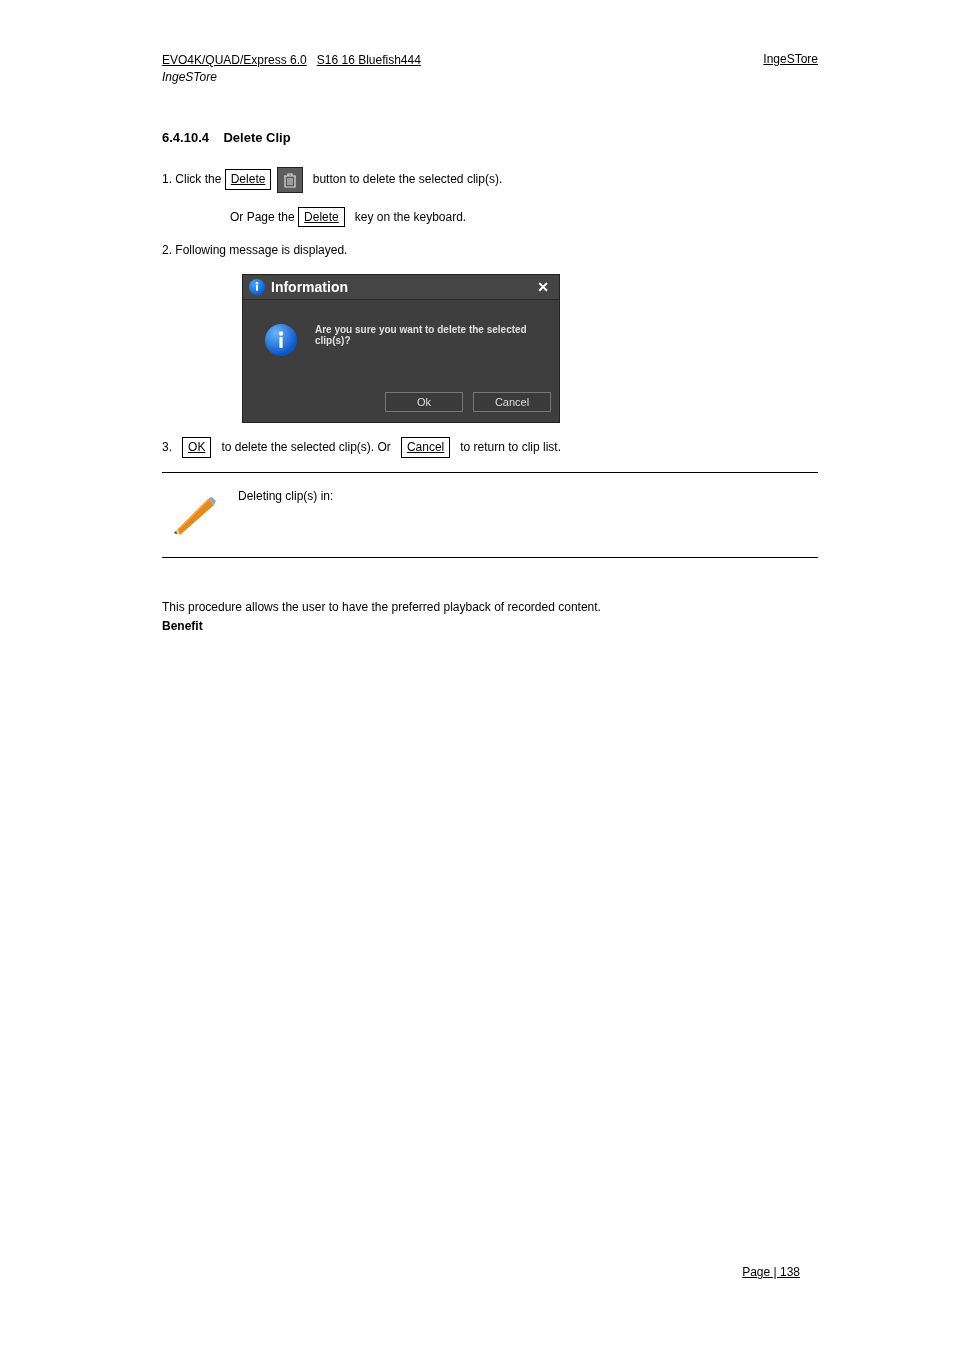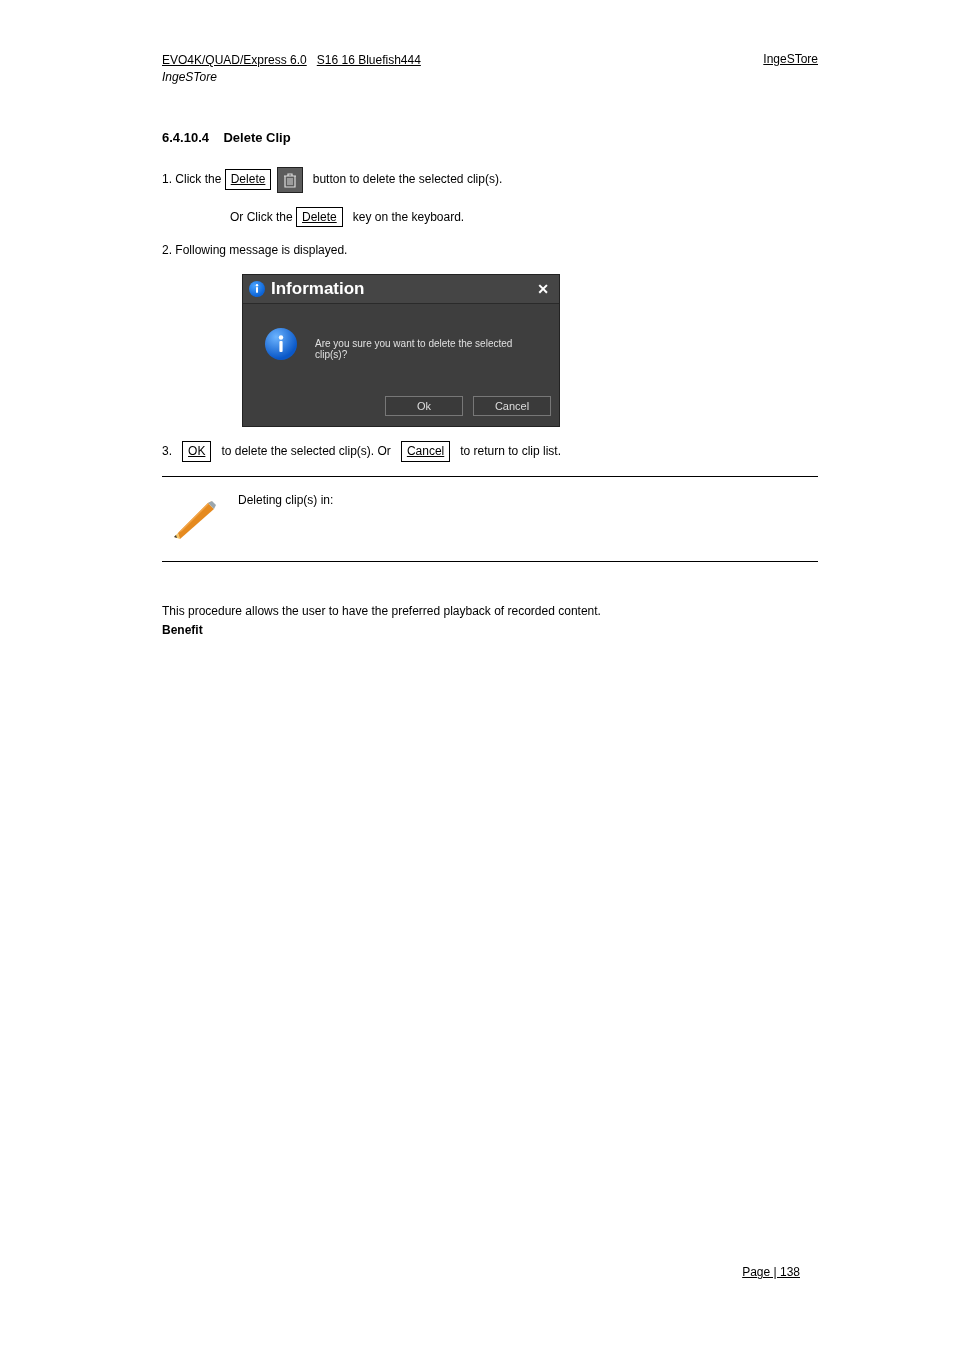--- a/index.html
+++ b/index.html
@@ -93,36 +93,37 @@
     width: 16px; height: 16px;
     border-radius: 50%;
     background: radial-gradient(circle at 35% 30%, #4aa3ff 0%, #0b63d6 70%);
     display: inline-flex;
     align-items: center;
     justify-content: center;
     margin-right: 6px;
   }
   .dialog-titlebar .title-icon svg { width: 8px; height: 10px; }
   .dialog-title {
-    font-size: 17px;
+    font-size: 14px;
     font-weight: bold;
     color: #fff;
     flex: 1;
   }
   .dialog-close {
     color: #fff;
     font-size: 14px;
     font-weight: bold;
     line-height: 1;
     padding: 0 4px;
   }
   .dialog-body {
     display: flex;
-    align-items: flex-end;
+    align-items: flex-start;
     padding: 24px 14px 30px 22px;
+    font-weight: bold;
   }
   .dialog-body .body-icon {
     width: 32px; height: 32px;
     border-radius: 50%;
     background: radial-gradient(circle at 35% 28%, #6cb4ff 0%, #0a58c8 70%);
     display: inline-flex;
     align-items: center;
     justify-content: center;
     margin-right: 18px;
     flex-shrink: 0;
@@ -209,21 +210,21 @@
     <span class="trash-icon">
       <svg viewBox="0 0 14 16">
         <path d="M2 4h10v11H2z M5 2h4v2H5z M1 4h12" fill="none" stroke="#dcdcdc" stroke-width="1.2"></path>
         <path d="M5 6v7 M7 6v7 M9 6v7" stroke="#dcdcdc" stroke-width="1" fill="none"></path>
       </svg>
     </span>
     <span>&nbsp;</span>
     <span>button to delete the selected clip(s).</span>
   </div>
   <div class="para" style="margin-left:68px;">
-    <span>Or Click the</span>
+    <span>Or Page the</span>
     <span class="inline-box">Delete</span>
     <span>&nbsp;</span>
     <span>key on the keyboard.</span>
   </div>
 
   <div class="para indent">2. Following message is displayed.</div>
 
   <div class="dialog-wrap">
     <div class="dialog">
       <div class="dialog-titlebar">

